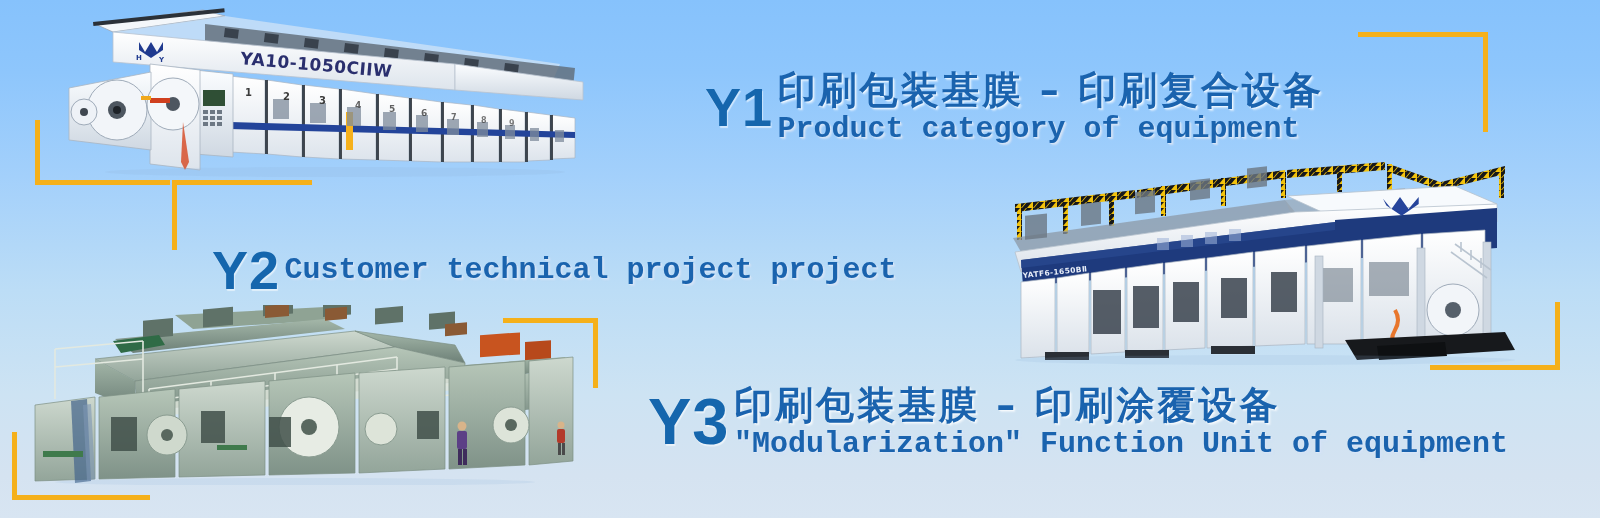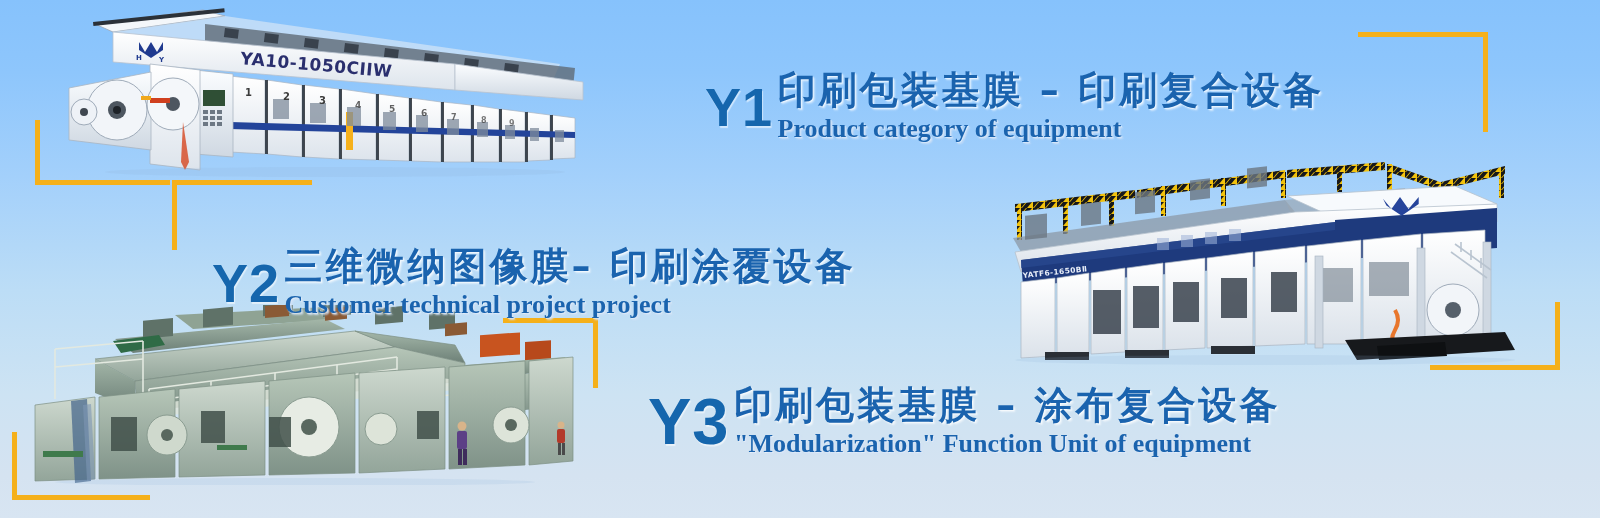--- a/index.html
+++ b/index.html
@@ -35,22 +35,22 @@
   }
   .titles{display:inline-block;vertical-align:middle;}
   .cn{
     color:#1a63ae;font-weight:bold;
     font-family:"DejaVu Sans","Liberation Sans",sans-serif;
     font-size:38px;line-height:44px;letter-spacing:3px;
     text-shadow:2px 2px 2px rgba(255,255,255,.60), 1px 1px 0 rgba(255,255,255,.5);
   }
   .en{
     color:#1a63ae;font-weight:bold;font-style:normal;
-    font-family:Liberation Serif, serif;
-    font-size:26px;line-height:34px;letter-spacing:0px;
+    font-family:Liberation Mono, monospace;
+    font-size:30px;line-height:34px;letter-spacing:0px;
     text-shadow:2px 2px 2px rgba(210,225,245,.95), 1px 1px 0 rgba(255,255,255,.6);
   }
 
   
   .photo{position:absolute;}
   .photo svg{display:block;}
 
   #b1 .ylabel{font-size:54px;}
   #b2 .ylabel{font-size:54px;}
   #b3 .ylabel{font-size:65px;}
@@ -458,26 +458,25 @@
     <span class="ylabel">Y1</span>
     <span class="titles">
       <div class="cn">印刷包装基膜 – 印刷复合设备</div>
       <div class="en">Product category of equipment</div>
     </span>
   </div>
 
   <div class="txtblock" id="b2" style="left:212px;top:213px;margin-top:31px;">
     <span class="ylabel">Y2</span>
     <span class="titles">
-      <div class="cn">三维微纳图像膜– 印刷涂覆设备</div>
       <div class="en">Customer technical project project</div>
     </span>
   </div>
 
   <div class="txtblock" id="b3" style="left:648px;top:383px;">
     <span class="ylabel">Y3</span>
     <span class="titles">
-      <div class="cn">印刷包装基膜 –  涂布复合设备</div>
+      <div class="cn">印刷包装基膜 –  印刷涂覆设备</div>
       <div class="en">"Modularization" Function Unit of equipment</div>
     </span>
   </div>
 
 </div>
 
 </body></html>

